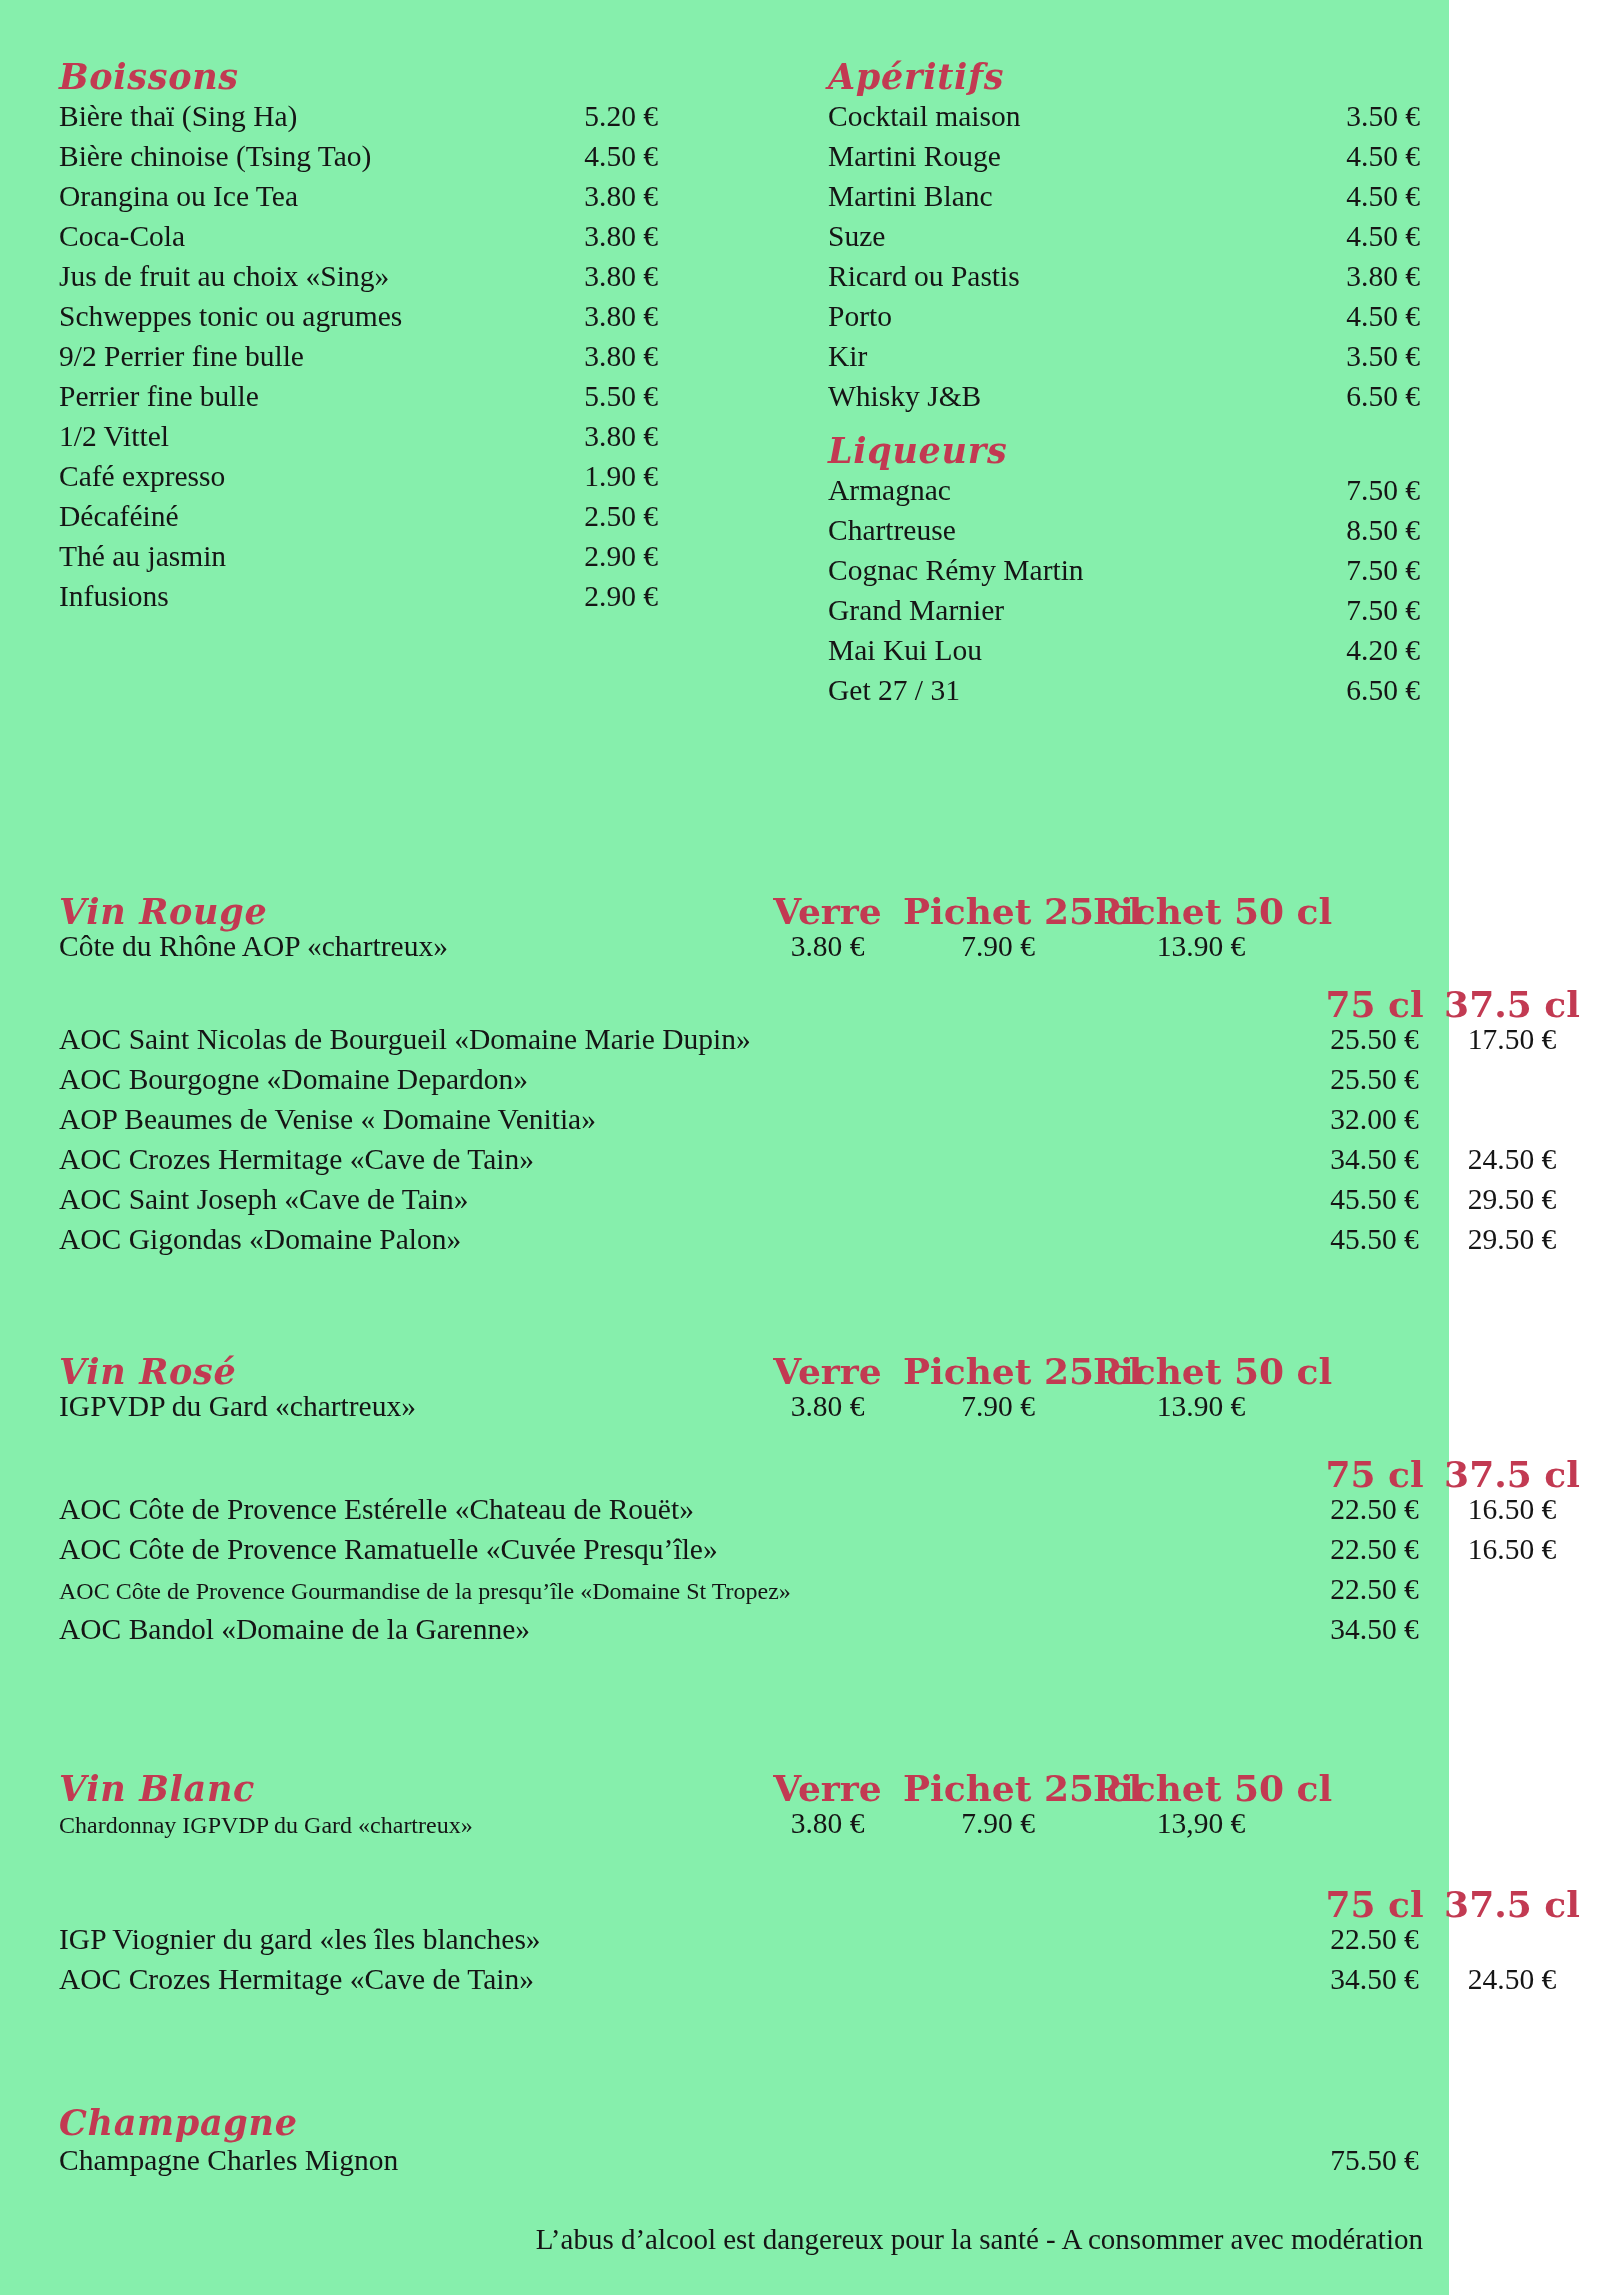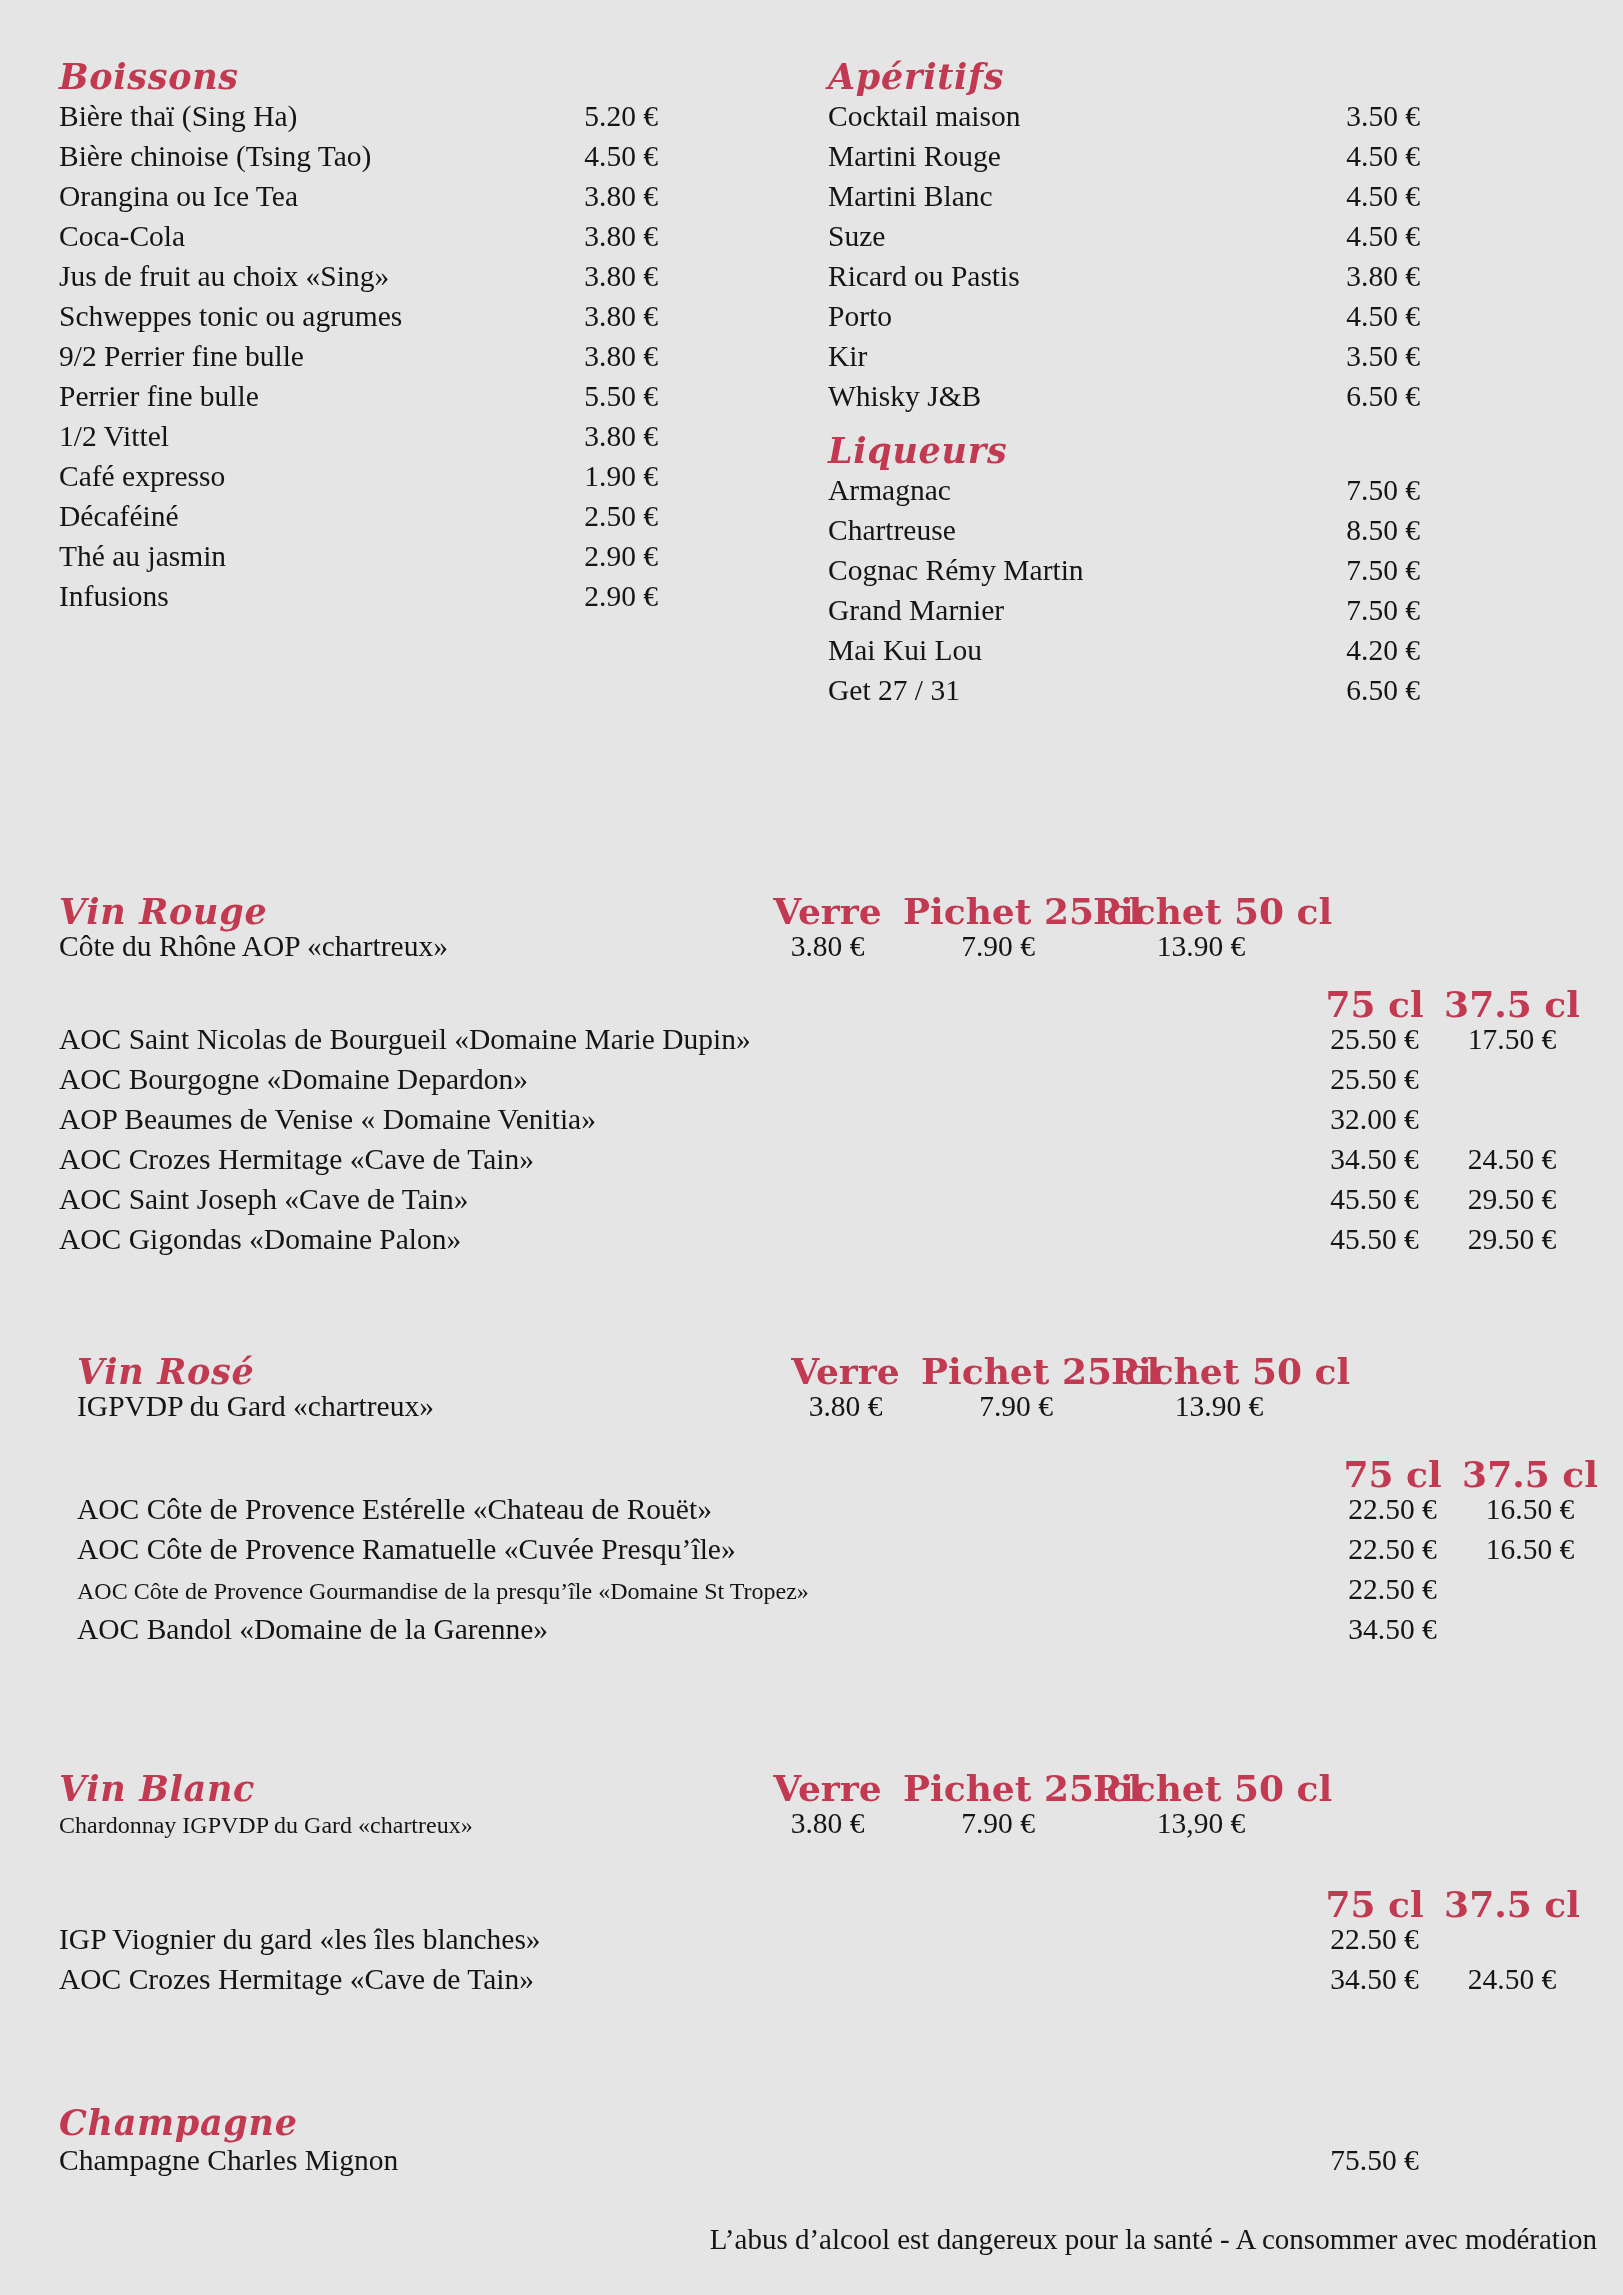--- a/index.html
+++ b/index.html
@@ -1,18 +1,18 @@
 <!DOCTYPE html>
 <html style="--accent: #c23a52;font-size:10.5px"><head>
 <meta charset="utf-8">
 <style>
   :root { --accent:#c23a52; --ink:#151515; }
   html,body { margin:0; padding:0; background:#ffffff; }
   .page {
-    position:relative; width:1623px; height:2295px; background:#e5e5e5;
+    position:relative; width:1449px; height:2295px; background:#86efac;
     font-family:"Liberation Serif","DejaVu Serif",serif; color:var(--ink);
   }
   .section-title {
     font-family:"DejaVu Serif",serif; font-style:italic; font-weight:700;
     font-size:35px; line-height:38px; color:var(--accent); letter-spacing:0.7px;
   }
   .top-list { position:absolute; }
   .top-list .section-title { display:block; margin-bottom:3.9px; }
   .mrow { display:flex; justify-content:space-between; align-items:baseline; height:40px; font-size:29.5px; }
   .mrow .lbl { white-space:nowrap; }
@@ -210,21 +210,21 @@
         <span class="c75">45.50 €</span>
         <span class="c375">29.50 €</span>
       </div>
     <div class="wrow">
         <span class="name">AOC Gigondas «Domaine Palon»</span>
         <span class="c75">45.50 €</span>
         <span class="c375">29.50 €</span>
       </div>
   </div>
 
-  <div class="wine" style="top:1350px;margin-left:18px;">
+  <div class="wine" style="top:1350px;">
     <div class="wrow">
       <span class="name"><span class="section-title">Vin Rosé</span></span>
       <span class="cV colhead">Verre</span>
       <span class="c25 colhead">Pichet 25 cl</span>
       <span class="c50 colhead">Pichet 50 cl</span>
       <span class="c75"></span>
       <span class="c375"></span>
     </div>
     <div class="wrow">
       <span class="name">IGPVDP du Gard «chartreux»</span>

